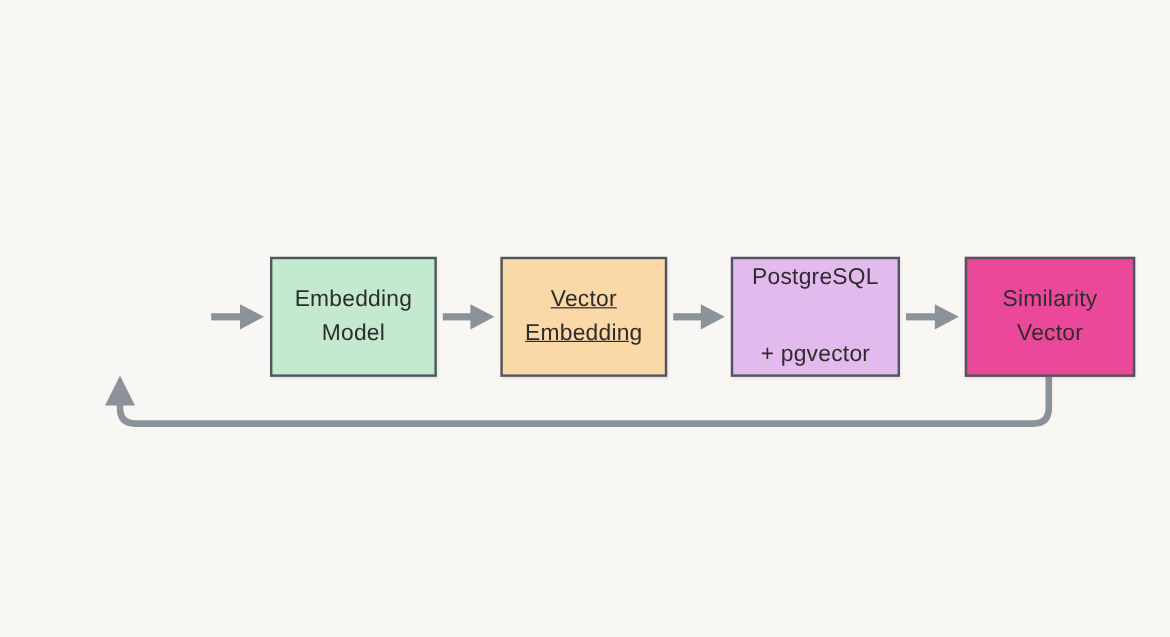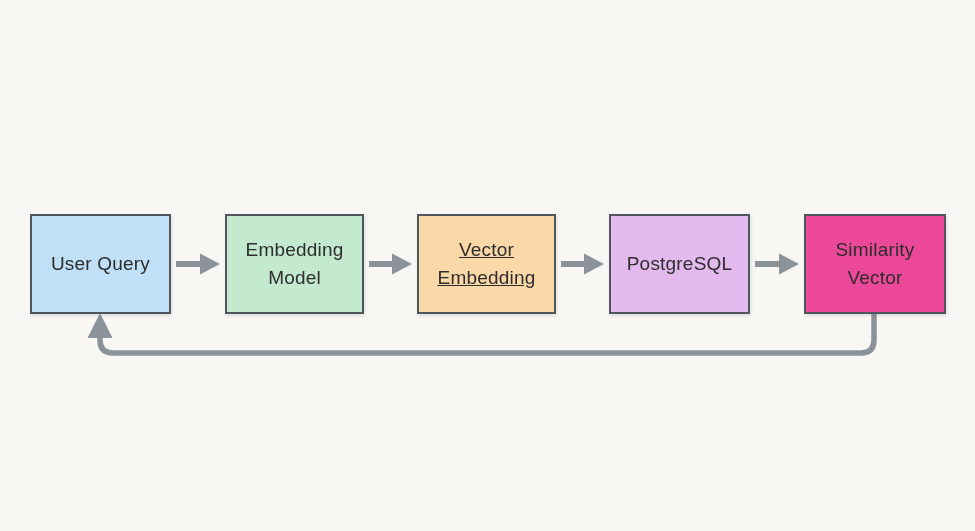--- a/index.html
+++ b/index.html
@@ -78,36 +78,34 @@
       <line x1="755" y1="264" x2="780" y2="264" stroke-width="6" style="stroke: rgb(139, 146, 153);"></line>
       <polygon points="779,253.5 799,264 779,274.5" style="fill: rgb(139, 146, 153);"></polygon>
     </g>
 
     <g>
       <path d="M 874 314 L 874 340 Q 874 353 861 353 L 113 353 Q 100 353 100 340 L 100 336" fill="none" stroke-width="5.5" style="stroke: rgb(139, 146, 153);"></path>
       <polygon points="100,313 87.5,338 112.5,338" style="fill: rgb(139, 146, 153);"></polygon>
     </g>
   </svg>
 
-  <div class="node" id="node-user-query" style="background-color: rgb(191, 224, 247); border-color: rgb(78, 86, 94); color: rgb(45, 45, 45);">
-    <span class="node-line">User Query</span>
-  </div>
 
   <div class="node" id="node-embedding-model" style="background-color: rgb(195, 234, 207); border-color: rgb(78, 86, 94); color: rgb(45, 45, 45);">
     <span class="node-line">Embedding</span>
     <span class="node-line">Model</span>
   </div>
 
   <div class="node" id="node-vector-embedding" style="background-color: rgb(250, 216, 167); border-color: rgb(78, 86, 94); color: rgb(45, 45, 45); text-decoration: underline;">
     <span class="node-line">Vector</span>
     <span class="node-line">Embedding</span>
   </div>
 
   <div class="node" id="node-postgresql" style="background-color: rgb(227, 186, 238); border-color: rgb(78, 86, 94); color: rgb(45, 45, 45);">
     <span class="node-line">PostgreSQL</span>
+    <span class="node-line">+ pgvector</span>
   </div>
 
   <div class="node" id="node-similarity-search" style="background-color: #ec4899; border-color: rgb(78, 86, 94); color: rgb(45, 45, 45);">
     <span class="node-line">Similarity</span>
     <span class="node-line">Vector</span>
   </div>
 
 </div>
 
 </body></html>

